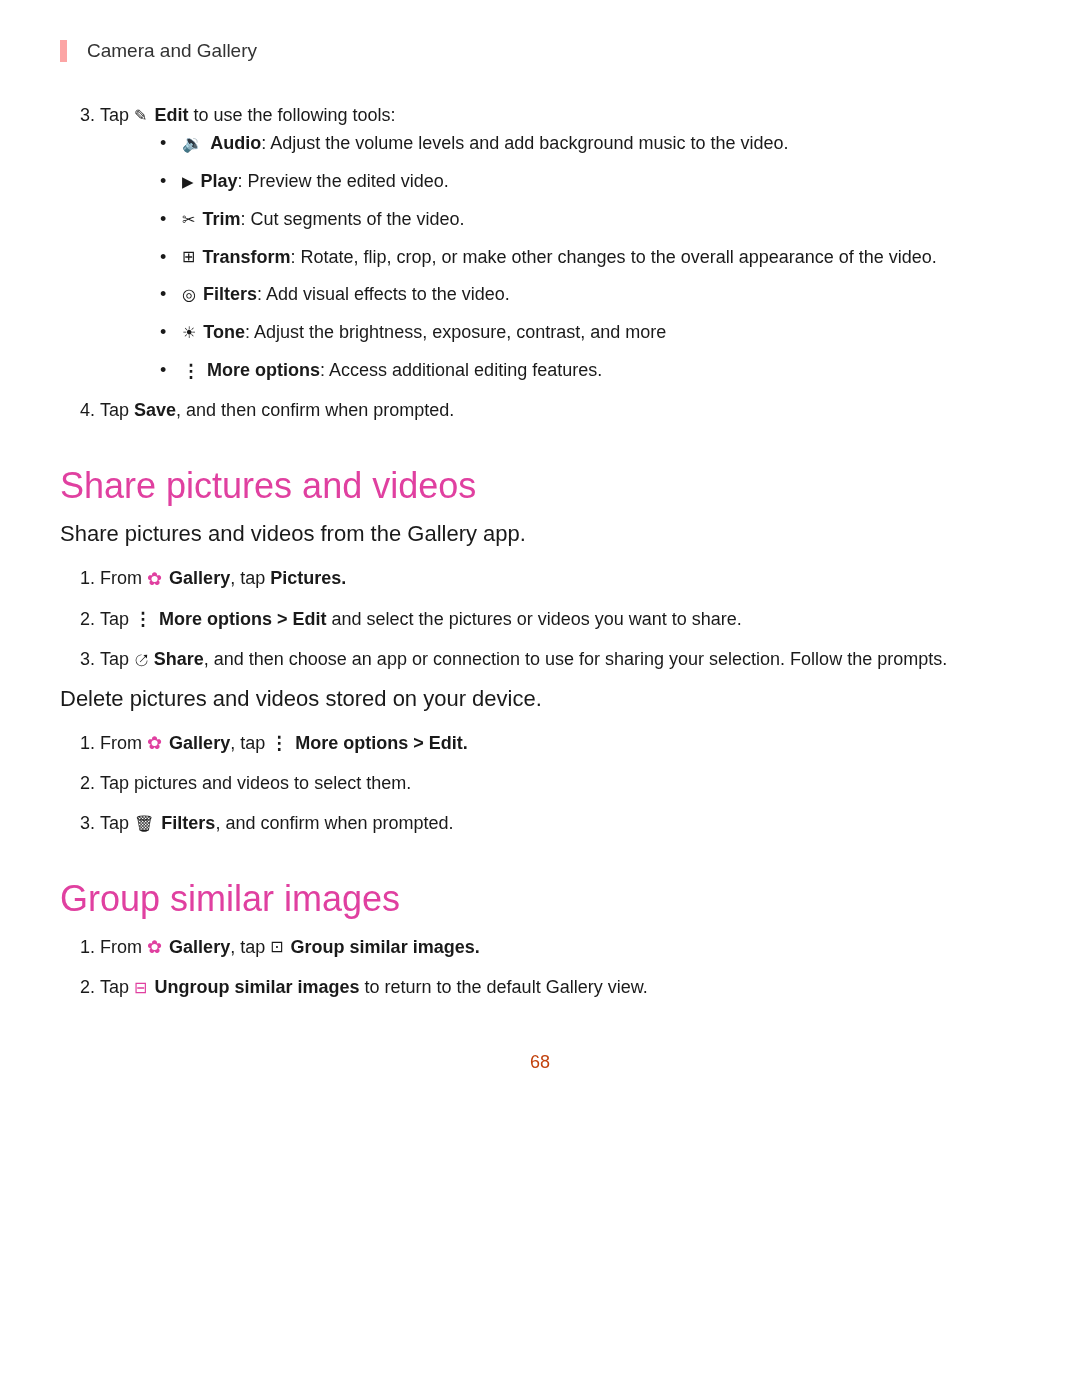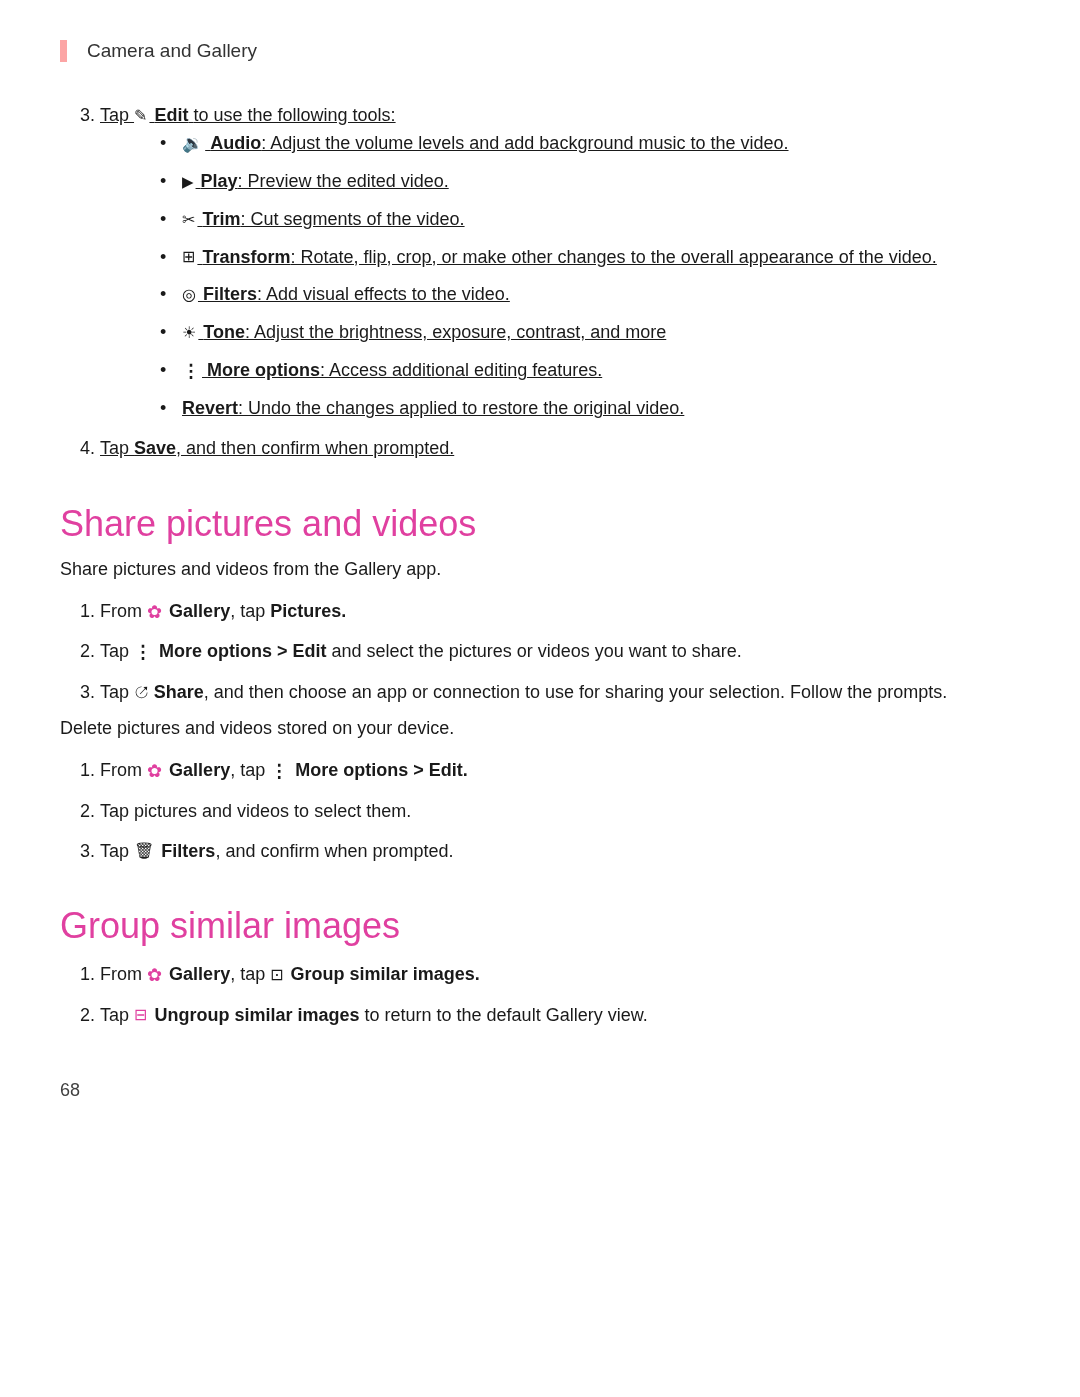--- a/index.html
+++ b/index.html
@@ -30,21 +30,21 @@
     .section-heading {
       color: #e040a0;
       font-size: 36px;
       font-weight: 400;
       font-family: 'Arial', sans-serif;
       margin-top: 40px;
       margin-bottom: 14px;
     }
 
     .section-intro {
-      font-size: 18px;
+      font-size: 22px;
       color: #1a1a1a;
       margin-bottom: 18px;
       font-family: 'Arial', sans-serif;
     }
 
     ol {
       margin-left: 40px;
       margin-bottom: 10px;
     }
 
@@ -84,25 +84,25 @@
     }
 
     .icon-inline {
       display: inline-block;
       font-size: 16px;
       margin-right: 2px;
       vertical-align: middle;
     }
 
     .page-number {
-      text-align: left;
+      text-align: center;
       margin-top: 50px;
       font-size: 18px;
       font-family: 'Arial', sans-serif;
-      color: #404040;
+      color: #c2410c;
     }
 
     
     .icon-audio::before { content: '🔉'; font-size: 17px; }
     .icon-play::before { content: '▶'; color: #1a1a1a; font-size: 15px; }
     .icon-trim::before { content: '✂'; font-size: 16px; }
     .icon-transform::before { content: '⊞'; font-size: 16px; }
     .icon-filters::before { content: '◎'; font-size: 16px; }
     .icon-tone::before { content: '☀'; font-size: 16px; }
     .icon-deco::before { content: '☺'; font-size: 16px; }
@@ -110,21 +110,20 @@
     .icon-gallery::before { content: '✿'; color: #e040a0; font-size: 18px; }
     .icon-share::before { content: '⎋'; font-size: 16px; transform: rotate(90deg); display:inline-block; }
     .icon-delete::before { content: '🗑'; font-size: 16px; }
     .icon-group::before { content: '⊡'; font-size: 16px; }
     .icon-ungroup::before { content: '⊟'; font-size: 16px; color: #e040a0; }
     .icon-edit::before { content: '✎'; font-size: 16px; }
 
     .top-list-area {
       margin-top: 20px;
       margin-bottom: 10px;
-      text-decoration: underline;
     }
   </style>
 </head>
 <body>
 
 <div class="page-header">
   <span>Camera and Gallery</span>
 </div>
 
 <div class="top-list-area">
@@ -152,23 +151,20 @@
           <span class="icon-inline icon-filters"></span>
           <b>Filters</b><span>: Add visual effects to the video.</span>
         </li>
         <li>
           <span class="icon-inline icon-tone"></span>
           <b>Tone</b><span>: Adjust the brightness, exposure, contrast, and more</span>
         </li>
         <li>
           <span class="icon-inline icon-more"></span>
           <b>More options</b><span>: Access additional editing features.</span>
-        </li>
-        <li>
-          <b>Revert</b><span>: Undo the changes applied to restore the original video.</span>
         </li>
       </ul>
     </li>
     <li>
       <span>Tap <b>Save</b><span>, and then confirm when prompted.</span></span>
     </li>
   </ol>
 </div>
 
 <div>

